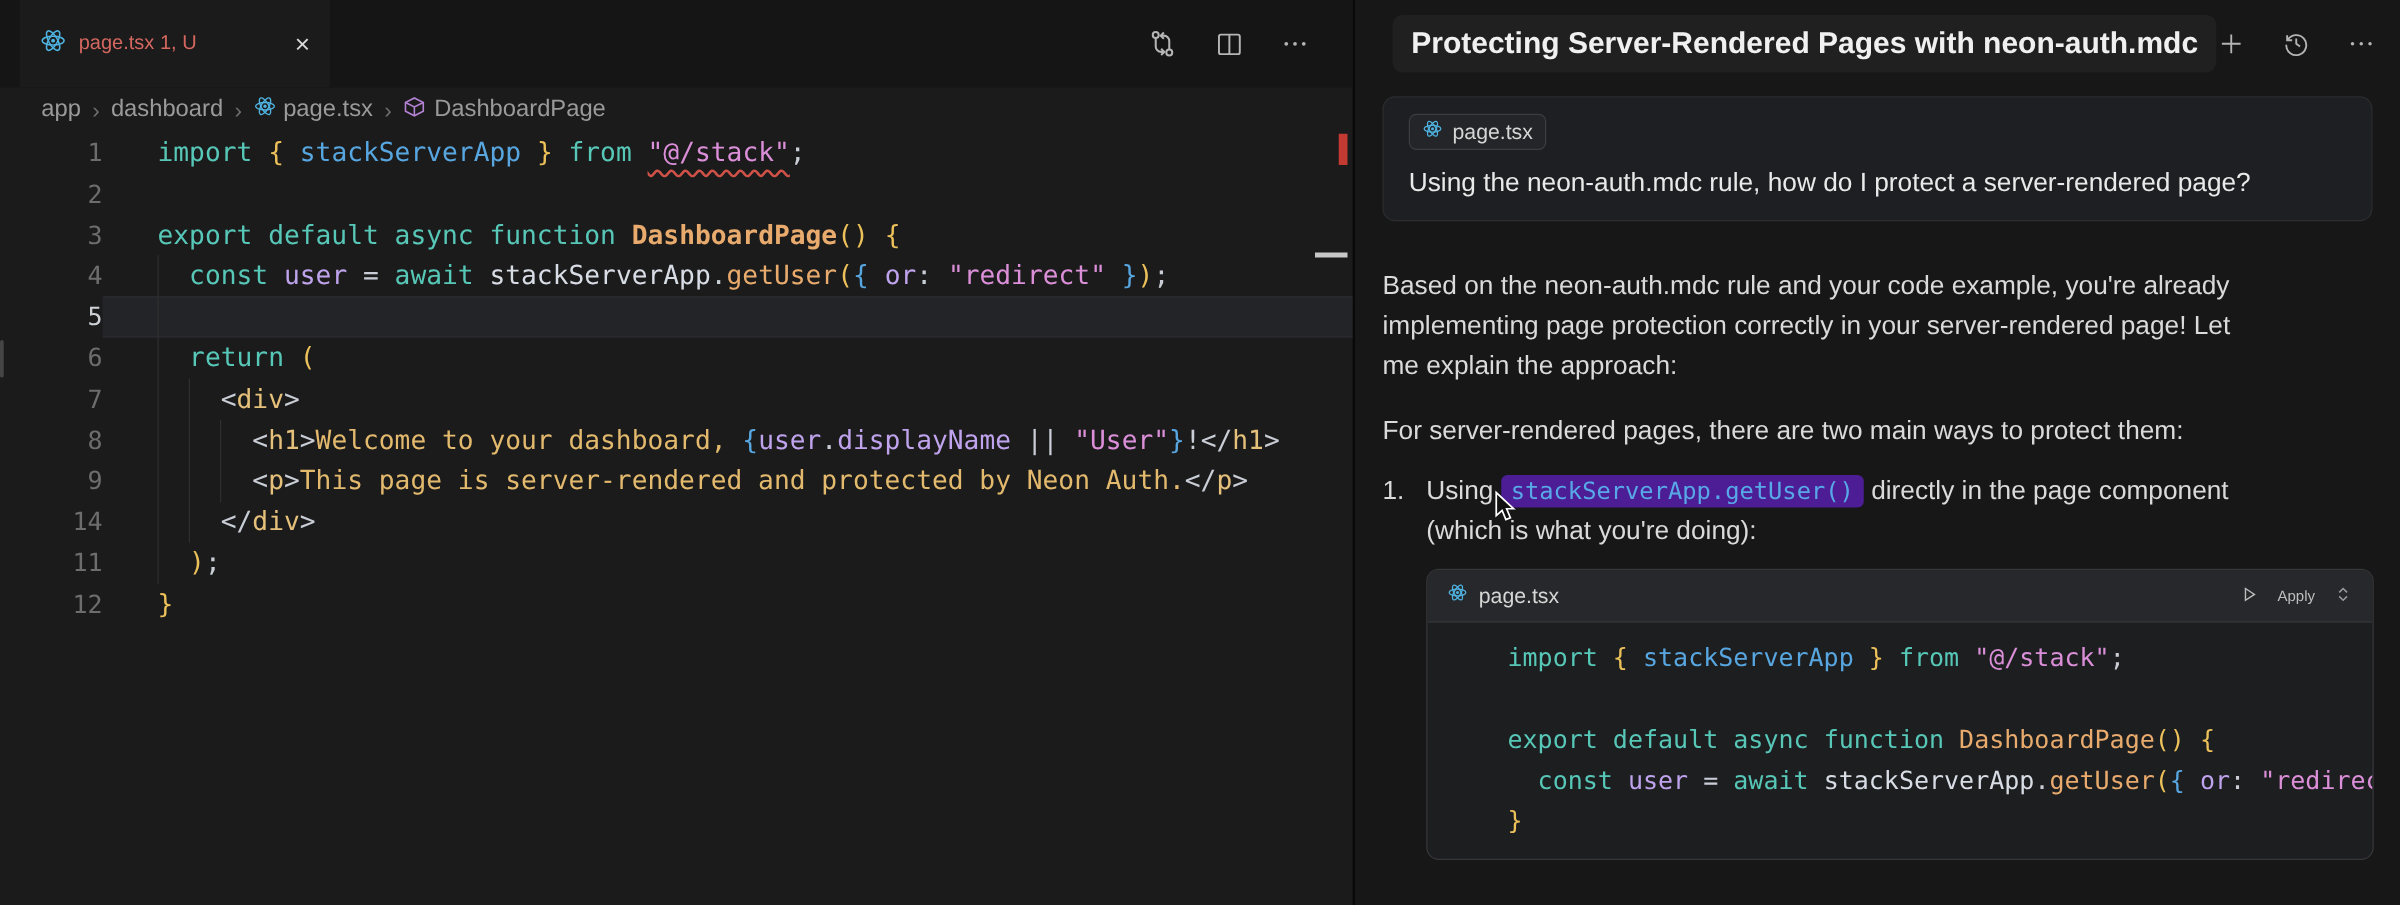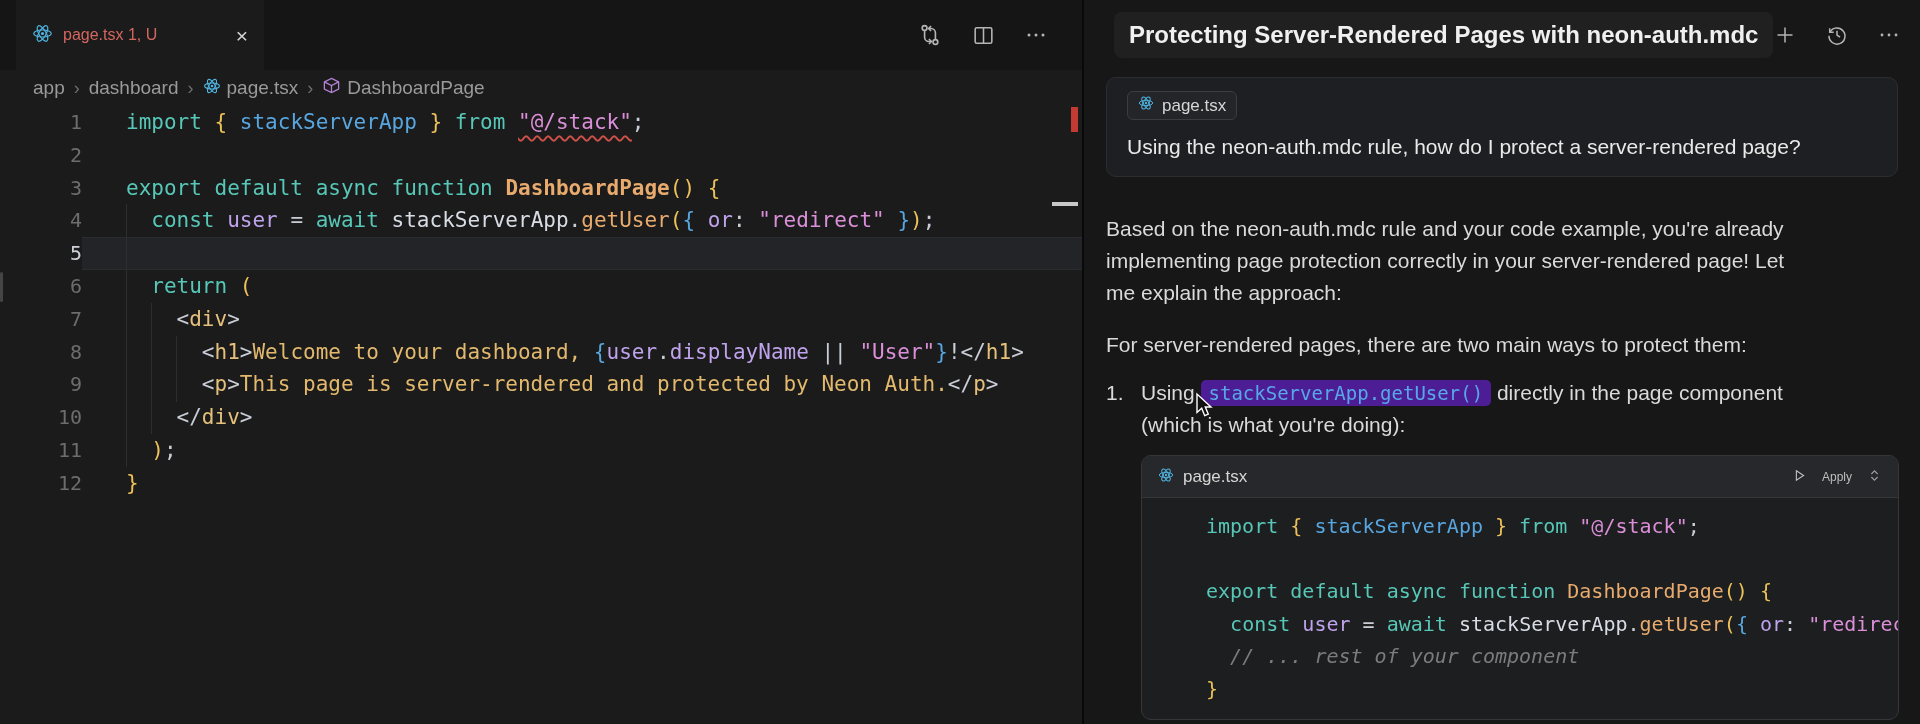--- a/index.html
+++ b/index.html
@@ -174,21 +174,21 @@
     <div class="code-area" id="editor-code">
         <div class="code-line"><span class="ln">1</span><span class="code-text"><span class="tok-kw">import</span><span class="tok-p"> </span><span class="tok-y">{</span><span class="tok-p"> </span><span class="tok-b">stackServerApp</span><span class="tok-p"> </span><span class="tok-y">}</span><span class="tok-p"> </span><span class="tok-kw">from</span><span class="tok-p"> </span><span class="tok-serr">"@/stack"</span><span class="tok-p">;</span></span></div>
         <div class="code-line"><span class="ln">2</span><span class="code-text"></span></div>
         <div class="code-line"><span class="ln">3</span><span class="code-text"><span class="tok-kw">export</span><span class="tok-p"> </span><span class="tok-kw">default</span><span class="tok-p"> </span><span class="tok-kw">async</span><span class="tok-p"> </span><span class="tok-kw">function</span><span class="tok-p"> </span><span class="tok-ob">DashboardPage</span><span class="tok-y">()</span><span class="tok-p"> </span><span class="tok-y">{</span></span></div>
         <div class="code-line"><span class="ln">4</span><span class="code-text"><span class="tok-p">  </span><span class="tok-kw">const</span><span class="tok-p"> </span><span class="tok-v">user</span><span class="tok-p"> = </span><span class="tok-kw">await</span><span class="tok-p"> </span><span class="tok-w">stackServerApp</span><span class="tok-p">.</span><span class="tok-o">getUser</span><span class="tok-y">(</span><span class="tok-b">{</span><span class="tok-p"> </span><span class="tok-v">or</span><span class="tok-p">: </span><span class="tok-s">"redirect"</span><span class="tok-p"> </span><span class="tok-b">}</span><span class="tok-y">)</span><span class="tok-p">;</span></span></div>
         <div class="code-line current"><span class="ln ln-cur">5</span><span class="code-text"></span></div>
         <div class="code-line"><span class="ln">6</span><span class="code-text"><span class="tok-p">  </span><span class="tok-kw">return</span><span class="tok-p"> </span><span class="tok-y">(</span></span></div>
         <div class="code-line"><span class="ln">7</span><span class="code-text"><span class="tok-p">    &lt;</span><span class="tok-g">div</span><span class="tok-p">&gt;</span></span></div>
         <div class="code-line"><span class="ln">8</span><span class="code-text"><span class="tok-p">      &lt;</span><span class="tok-g">h1</span><span class="tok-p">&gt;</span><span class="tok-jt">Welcome to your dashboard, </span><span class="tok-b">{</span><span class="tok-v">user</span><span class="tok-p">.</span><span class="tok-v">displayName</span><span class="tok-p"> || </span><span class="tok-s">"User"</span><span class="tok-b">}</span><span class="tok-p">!&lt;/</span><span class="tok-g">h1</span><span class="tok-p">&gt;</span></span></div>
         <div class="code-line"><span class="ln">9</span><span class="code-text"><span class="tok-p">      &lt;</span><span class="tok-g">p</span><span class="tok-p">&gt;</span><span class="tok-jt">This page is server-rendered and protected by Neon Auth.</span><span class="tok-p">&lt;/</span><span class="tok-g">p</span><span class="tok-p">&gt;</span></span></div>
-        <div class="code-line"><span class="ln">10</span><span class="code-text"><span class="tok-p">    &lt;/</span><span class="tok-g">div</span><span class="tok-p">&gt;</span></span></div>
+        <div class="code-line"><span class="ln">14</span><span class="code-text"><span class="tok-p">    &lt;/</span><span class="tok-g">div</span><span class="tok-p">&gt;</span></span></div>
         <div class="code-line"><span class="ln">11</span><span class="code-text"><span class="tok-p">  </span><span class="tok-y">)</span><span class="tok-p">;</span></span></div>
         <div class="code-line"><span class="ln">12</span><span class="code-text"><span class="tok-y">}</span></span></div>
       </div>
 
     <div class="guide" style="left:126px; top:204px; height:263px;"></div>
     <div class="guide" style="left:151px; top:303px; height:131px;"></div>
     <div class="guide" style="left:176px; top:336px; height:66px;"></div>
 
     <div class="ruler-error"></div>
     <div class="ruler-cursor"></div>
@@ -272,21 +272,20 @@
           <span><svg width="15" height="15" viewBox="0 0 24 24" fill="none" stroke="#9a9a9a" stroke-width="2">
                 <path d="M7 9.5 12 4.5l5 5M7 14.5l5 5 5-5"></path>
               </svg></span>
         </span>
       </div>
       <div class="code-card-body" id="chat-code">
           <div class="code-line"><span class="code-text"><span class="tok-kw">import</span><span class="tok-p"> </span><span class="tok-y">{</span><span class="tok-p"> </span><span class="tok-b">stackServerApp</span><span class="tok-p"> </span><span class="tok-y">}</span><span class="tok-p"> </span><span class="tok-kw">from</span><span class="tok-p"> </span><span class="tok-s">"@/stack"</span><span class="tok-p">;</span></span></div>
           <div class="code-line"><span class="code-text"></span></div>
           <div class="code-line"><span class="code-text"><span class="tok-kw">export</span><span class="tok-p"> </span><span class="tok-kw">default</span><span class="tok-p"> </span><span class="tok-kw">async</span><span class="tok-p"> </span><span class="tok-kw">function</span><span class="tok-p"> </span><span class="tok-o">DashboardPage</span><span class="tok-y">()</span><span class="tok-p"> </span><span class="tok-y">{</span></span></div>
           <div class="code-line"><span class="code-text"><span class="tok-p">  </span><span class="tok-kw">const</span><span class="tok-p"> </span><span class="tok-v">user</span><span class="tok-p"> = </span><span class="tok-kw">await</span><span class="tok-p"> </span><span class="tok-w">stackServerApp</span><span class="tok-p">.</span><span class="tok-o">getUser</span><span class="tok-y">(</span><span class="tok-b">{</span><span class="tok-p"> </span><span class="tok-v">or</span><span class="tok-p">: </span><span class="tok-s">"redirect</span></span></div>
-          <div class="code-line"><span class="code-text"><span class="tok-p">  </span><span class="tok-c">// ... rest of your component</span></span></div>
           <div class="code-line"><span class="code-text"><span class="tok-y">}</span></span></div>
         </div>
     </div>
 
     <span class="mouse-cursor">
       <svg width="22" height="27" viewBox="0 0 22 27">
           <path d="M3 2v18.5l4.7-4.2 3 7.4 3.6-1.5-3-7.2H17L3 2Z" fill="#111" stroke="#fff" stroke-width="1.4"></path>
         </svg>
     </span>
   </div>

